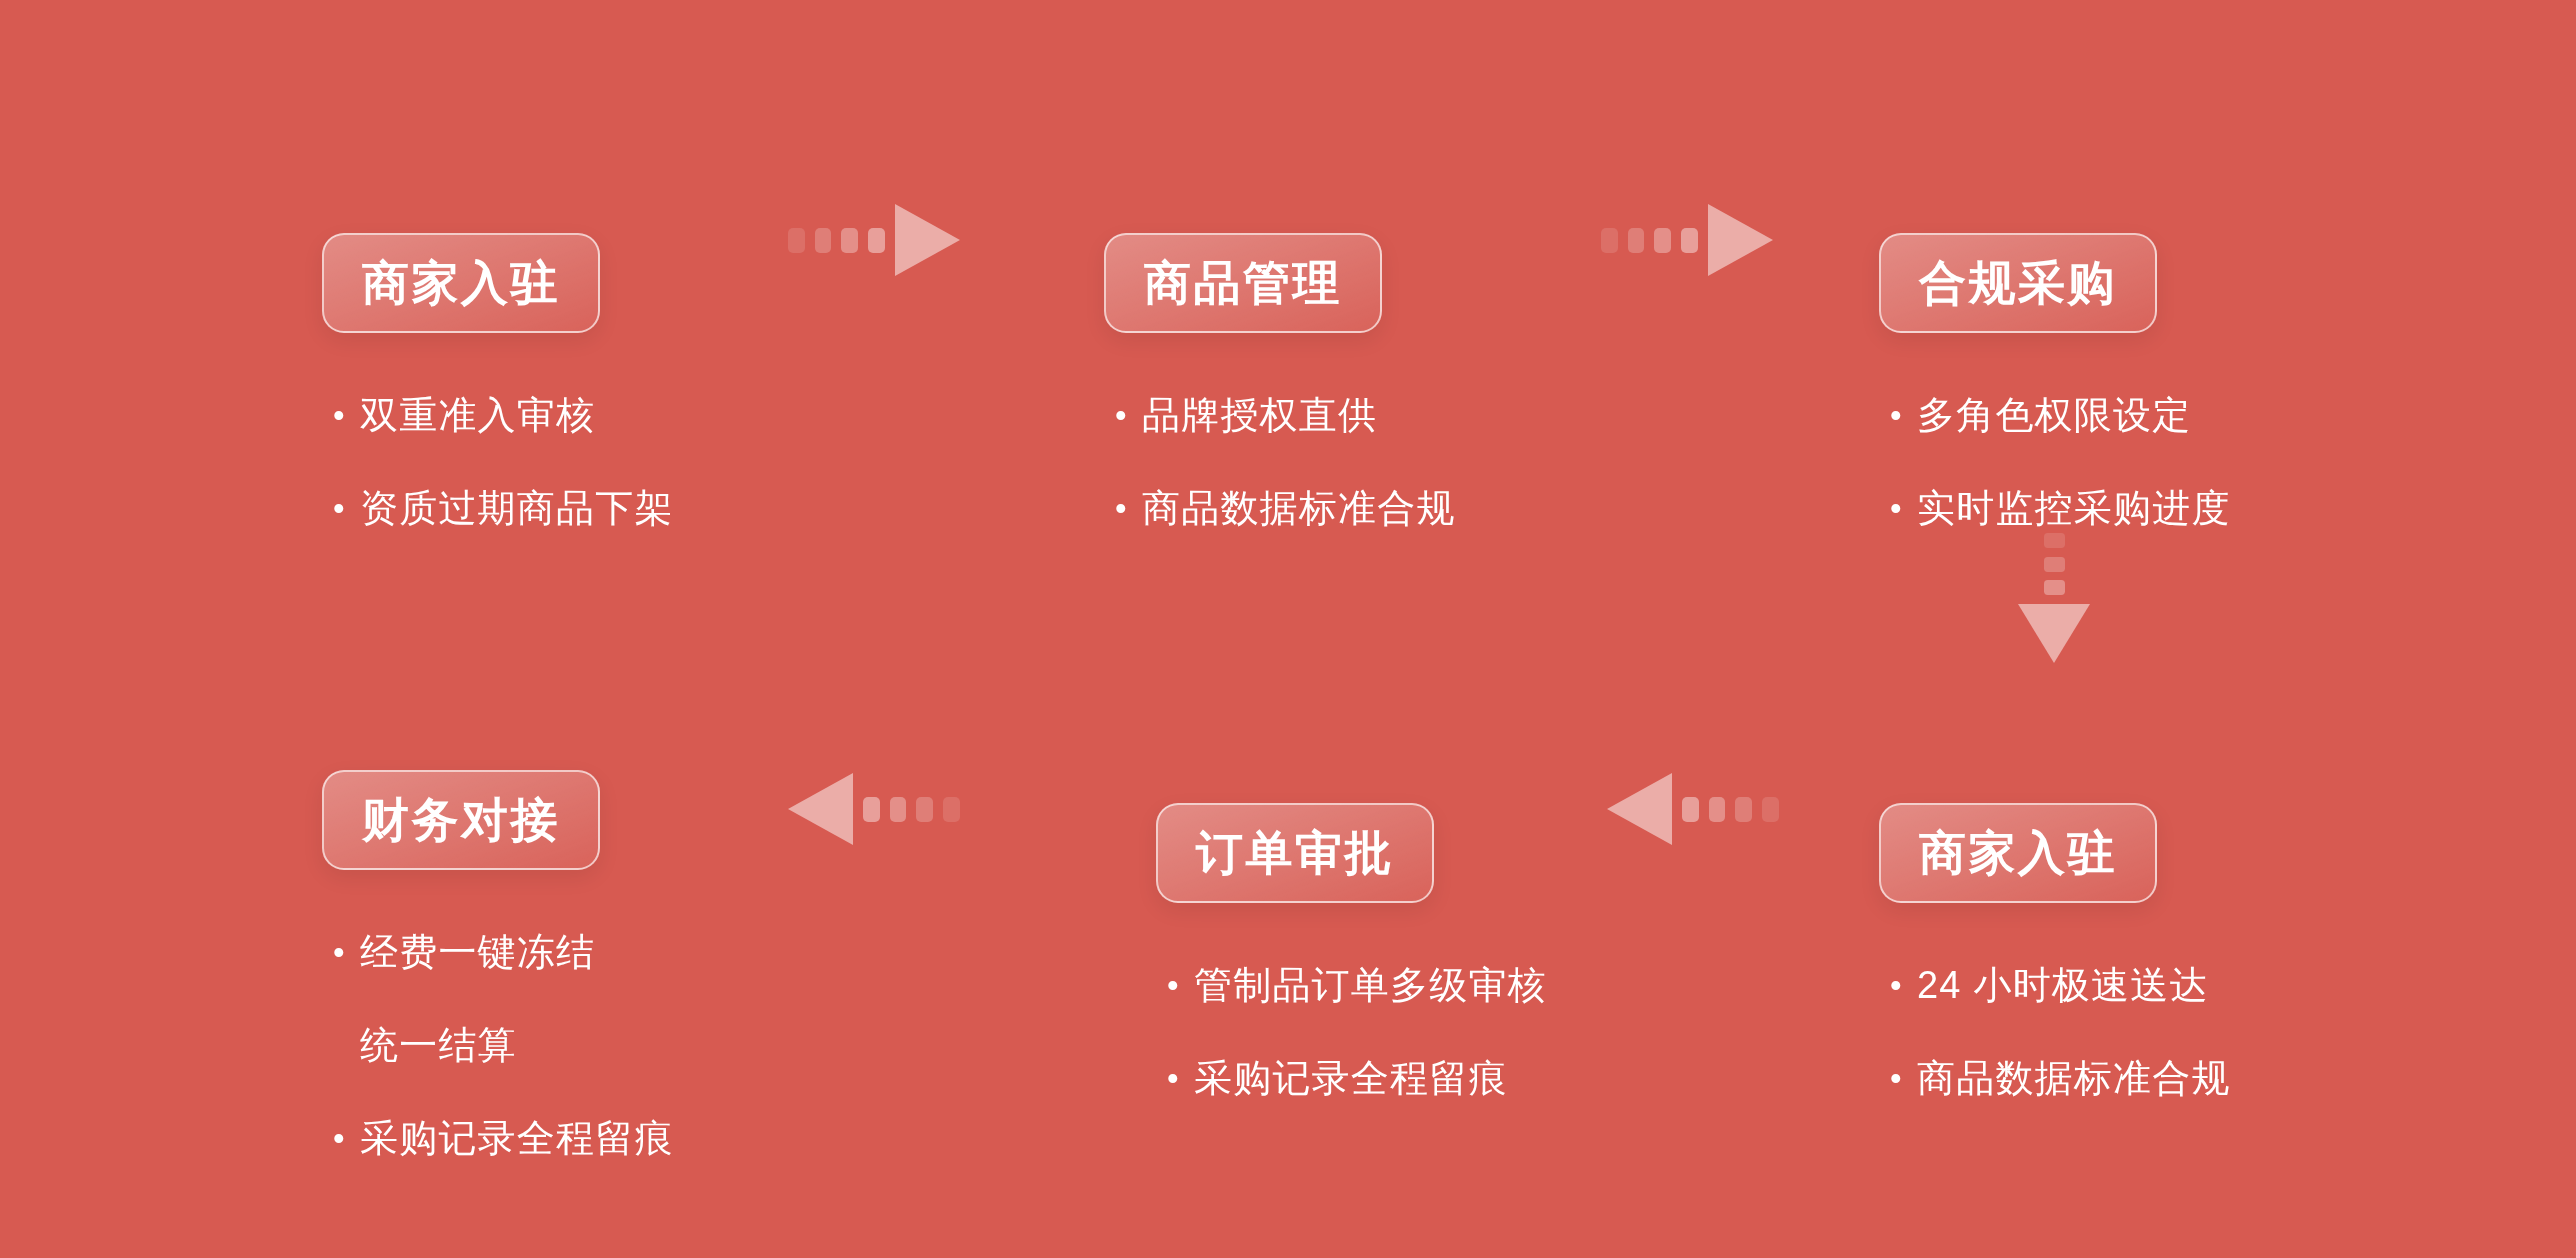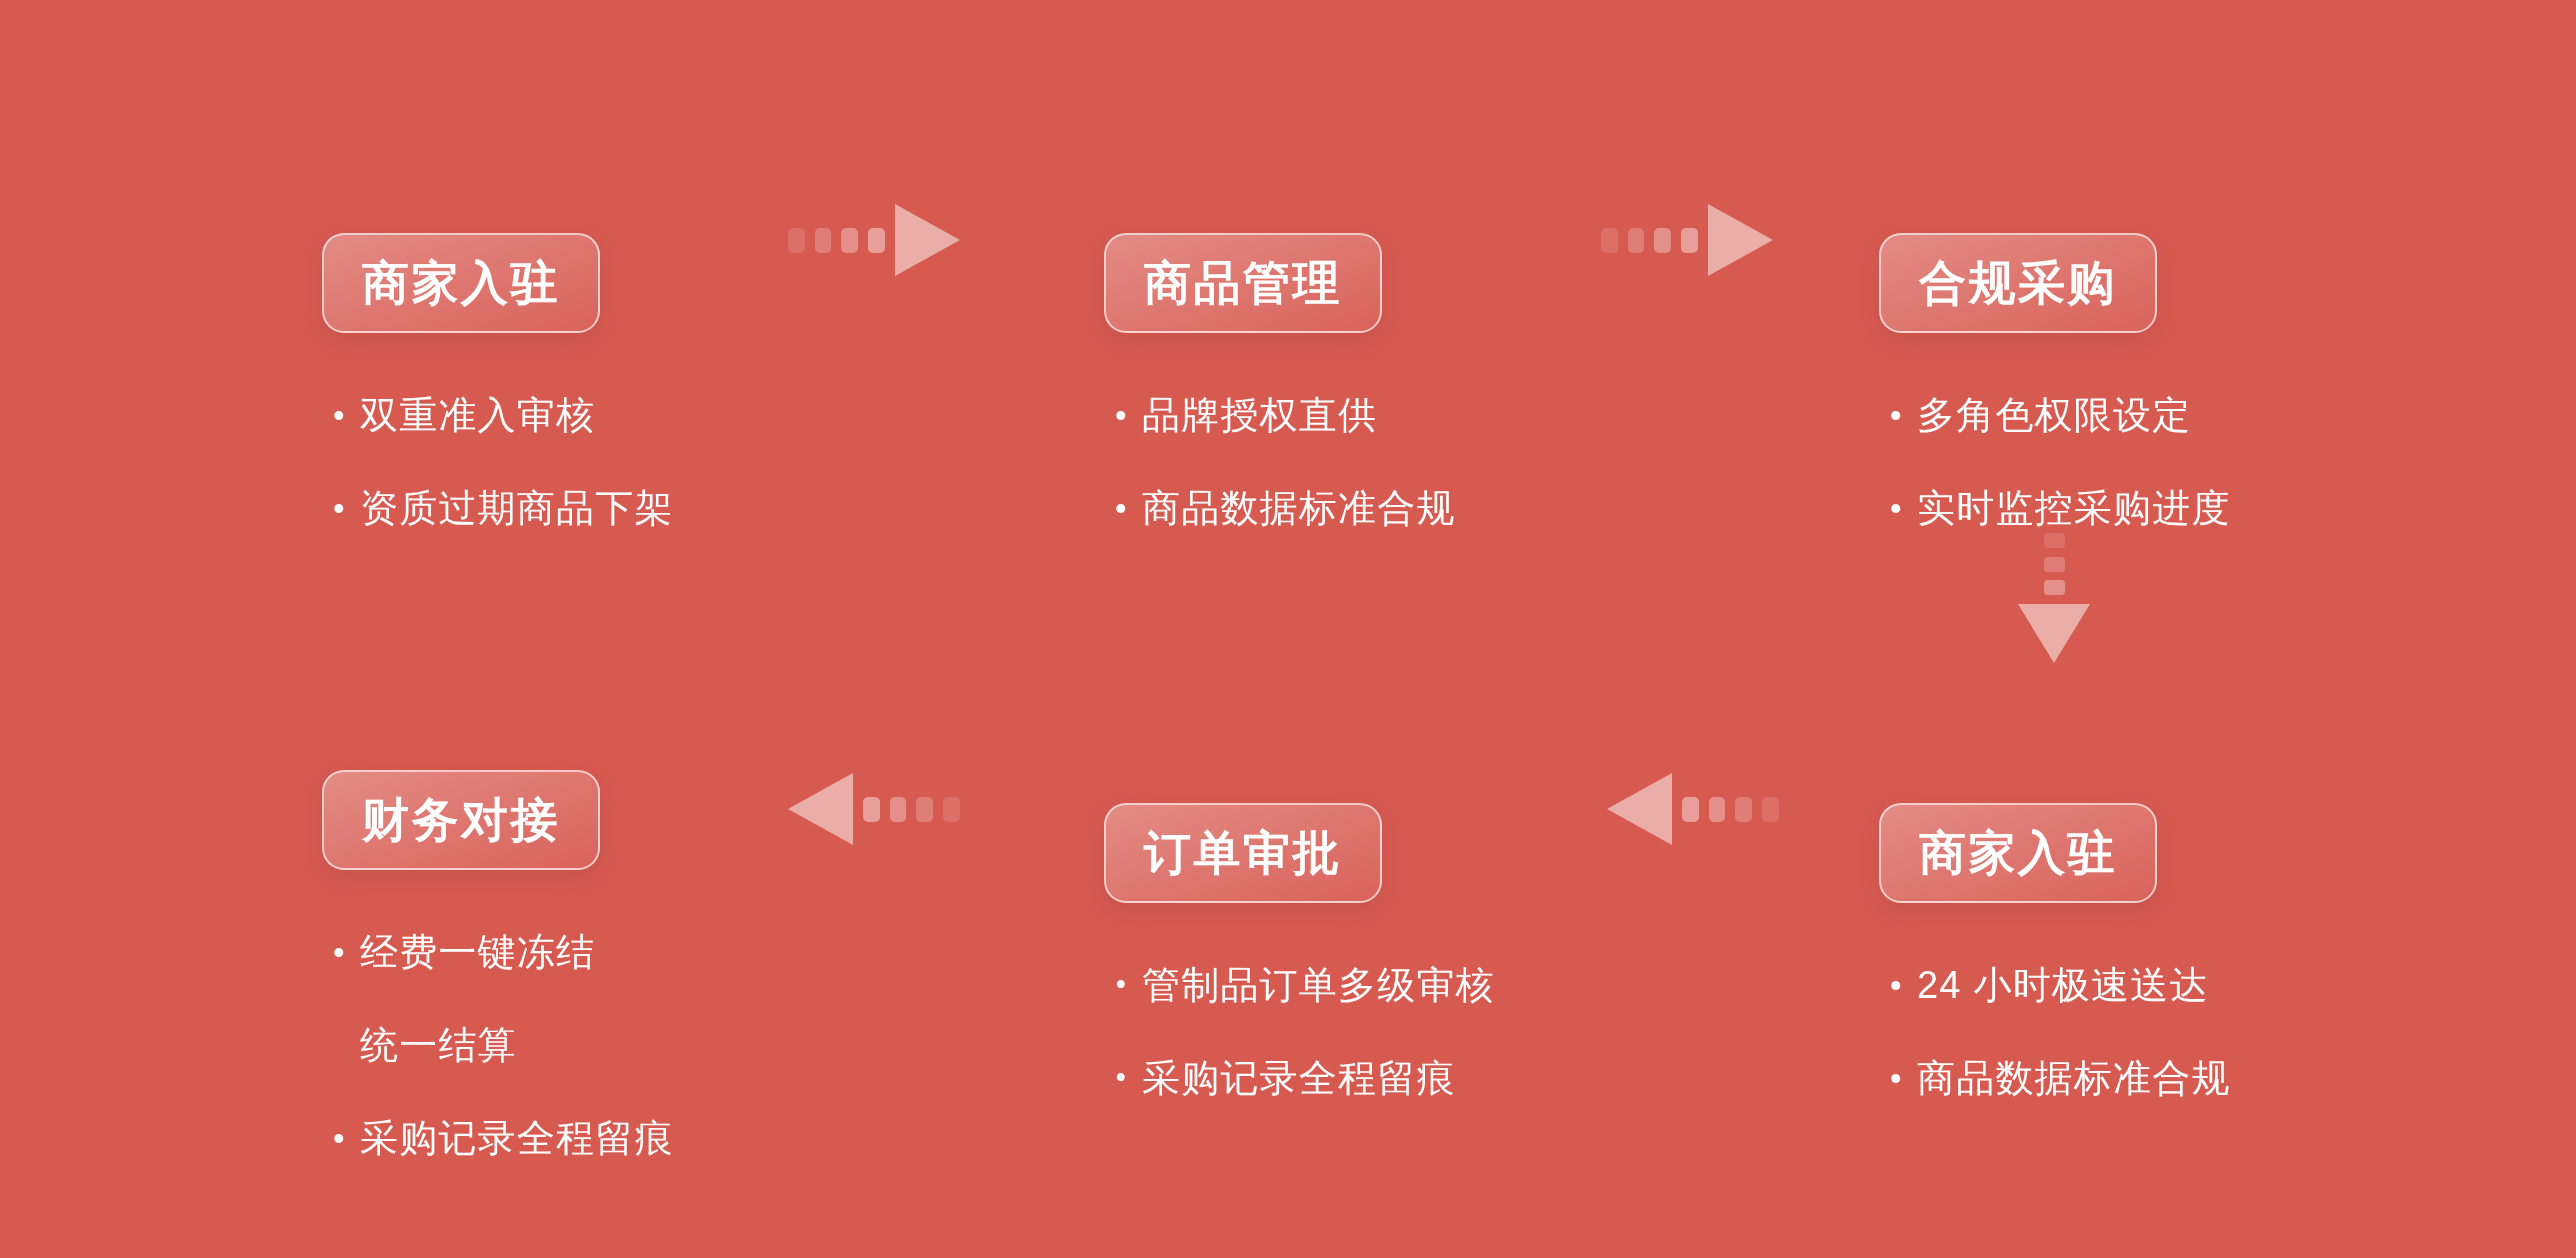--- a/index.html
+++ b/index.html
@@ -134,21 +134,21 @@
         <span class="dot">•</span>
         <span>24 小时极速送达</span>
       </li>
       <li class="bullet">
         <span class="dot">•</span>
         <span>商品数据标准合规</span>
       </li>
     </ul>
   </section>
 
-  <section class="step" style="left:1104px;top:759px;font-family:Liberation Serif, serif;">
+  <section class="step" style="left:1156px;top:759px;">
     <div class="title-box">
       <h2 class="title">订单审批</h2>
     </div>
     <ul class="bullets">
       <li class="bullet">
         <span class="dot">•</span>
         <span>管制品订单多级审核</span>
       </li>
       <li class="bullet">
         <span class="dot">•</span>

